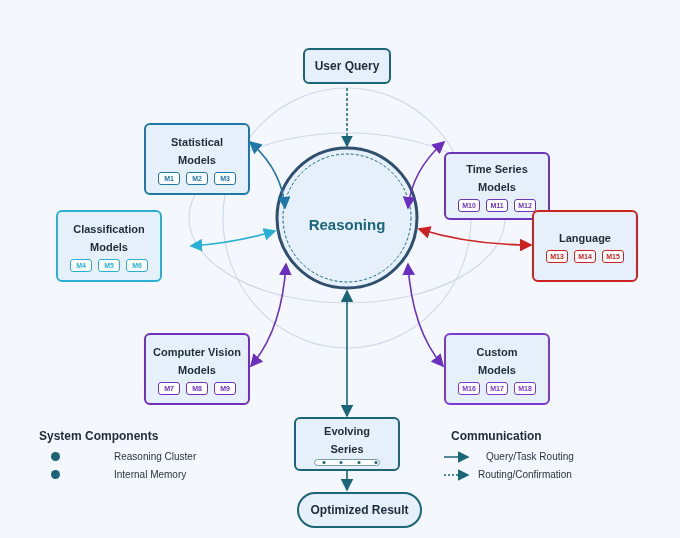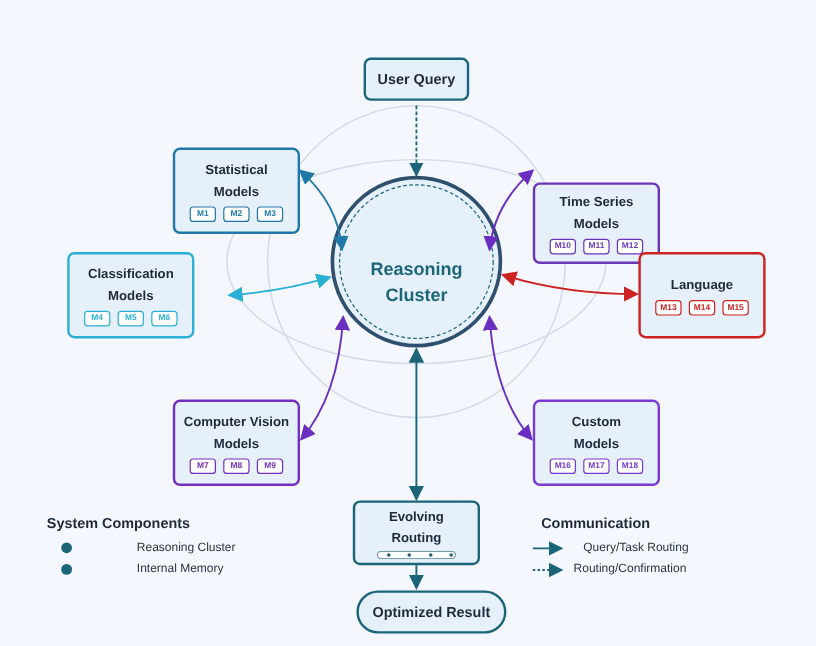--- a/index.html
+++ b/index.html
@@ -58,21 +58,20 @@
   <path d="M419,229 Q470,245 531,245" fill="none" stroke="#cc2222" stroke-width="1.6" marker-start="url(#ah-red)" marker-end="url(#ah-red)"></path>
   <path d="M286,264 Q282,330 251,366" fill="none" stroke="#6a2fc0" stroke-width="1.6" marker-start="url(#ah-purple)" marker-end="url(#ah-purple)"></path>
   <path d="M408,264 Q412,330 443,366" fill="none" stroke="#6a2fc0" stroke-width="1.6" marker-start="url(#ah-purple)" marker-end="url(#ah-purple)"></path>
 
   <line x1="444" y1="457" x2="468" y2="457" stroke="#1a6577" stroke-width="1.5" marker-end="url(#ah-teal)"></line>
   <line x1="444" y1="475" x2="468" y2="475" stroke="#1a6577" stroke-width="1.5" stroke-dasharray="2,2" marker-end="url(#ah-teal)"></line>
 </svg>
 
 <div class="center-label">
   <div>Reasoning</div>
-  <div>Cluster</div>
 </div>
 
 <div class="node" style="left:303px; top:48px; width:88px; height:36px; border-color:#1a6577; border-radius:6px;">
   <span class="title" style="font-size:12px;">User Query</span>
 </div>
 
 <div class="node" style="left:144px; top:104px; width:106px; height:72px; border-color:#1f78a8;margin-top:19px;">
   <span class="title">Statistical</span>
   <span class="title">Models</span>
   <div class="chips" style="color:#1f78a8;">
@@ -126,21 +125,21 @@
   <span class="title">Models</span>
   <div class="chips" style="color:#7a3ad0;">
     <span class="chip" style="border-color:#7a3ad0;">M16</span>
     <span class="chip" style="border-color:#7a3ad0;">M17</span>
     <span class="chip" style="border-color:#7a3ad0;">M18</span>
   </div>
 </div>
 
 <div class="node" style="left:294px; top:417px; width:106px; height:54px; border-color:#1a6577;">
   <span class="title">Evolving</span>
-  <span class="title">Routing</span>
+  <span class="title">Series</span>
   <svg width="66" height="7" style="margin-top:1px;">
     <rect x="0.5" y="0.5" width="65" height="6" rx="3" fill="#fff" stroke="#7a9aa8" stroke-width="1"></rect>
     <circle cx="10" cy="3.5" r="1.5" fill="#1a6577"></circle>
     <circle cx="27" cy="3.5" r="1.5" fill="#1a6577"></circle>
     <circle cx="45" cy="3.5" r="1.5" fill="#1a6577"></circle>
     <circle cx="62" cy="3.5" r="1.5" fill="#1a6577"></circle>
   </svg>
 </div>
 
 <div class="node" style="left:297px; top:492px; width:125px; height:36px; border-color:#1a6577; border-radius:18px;">

